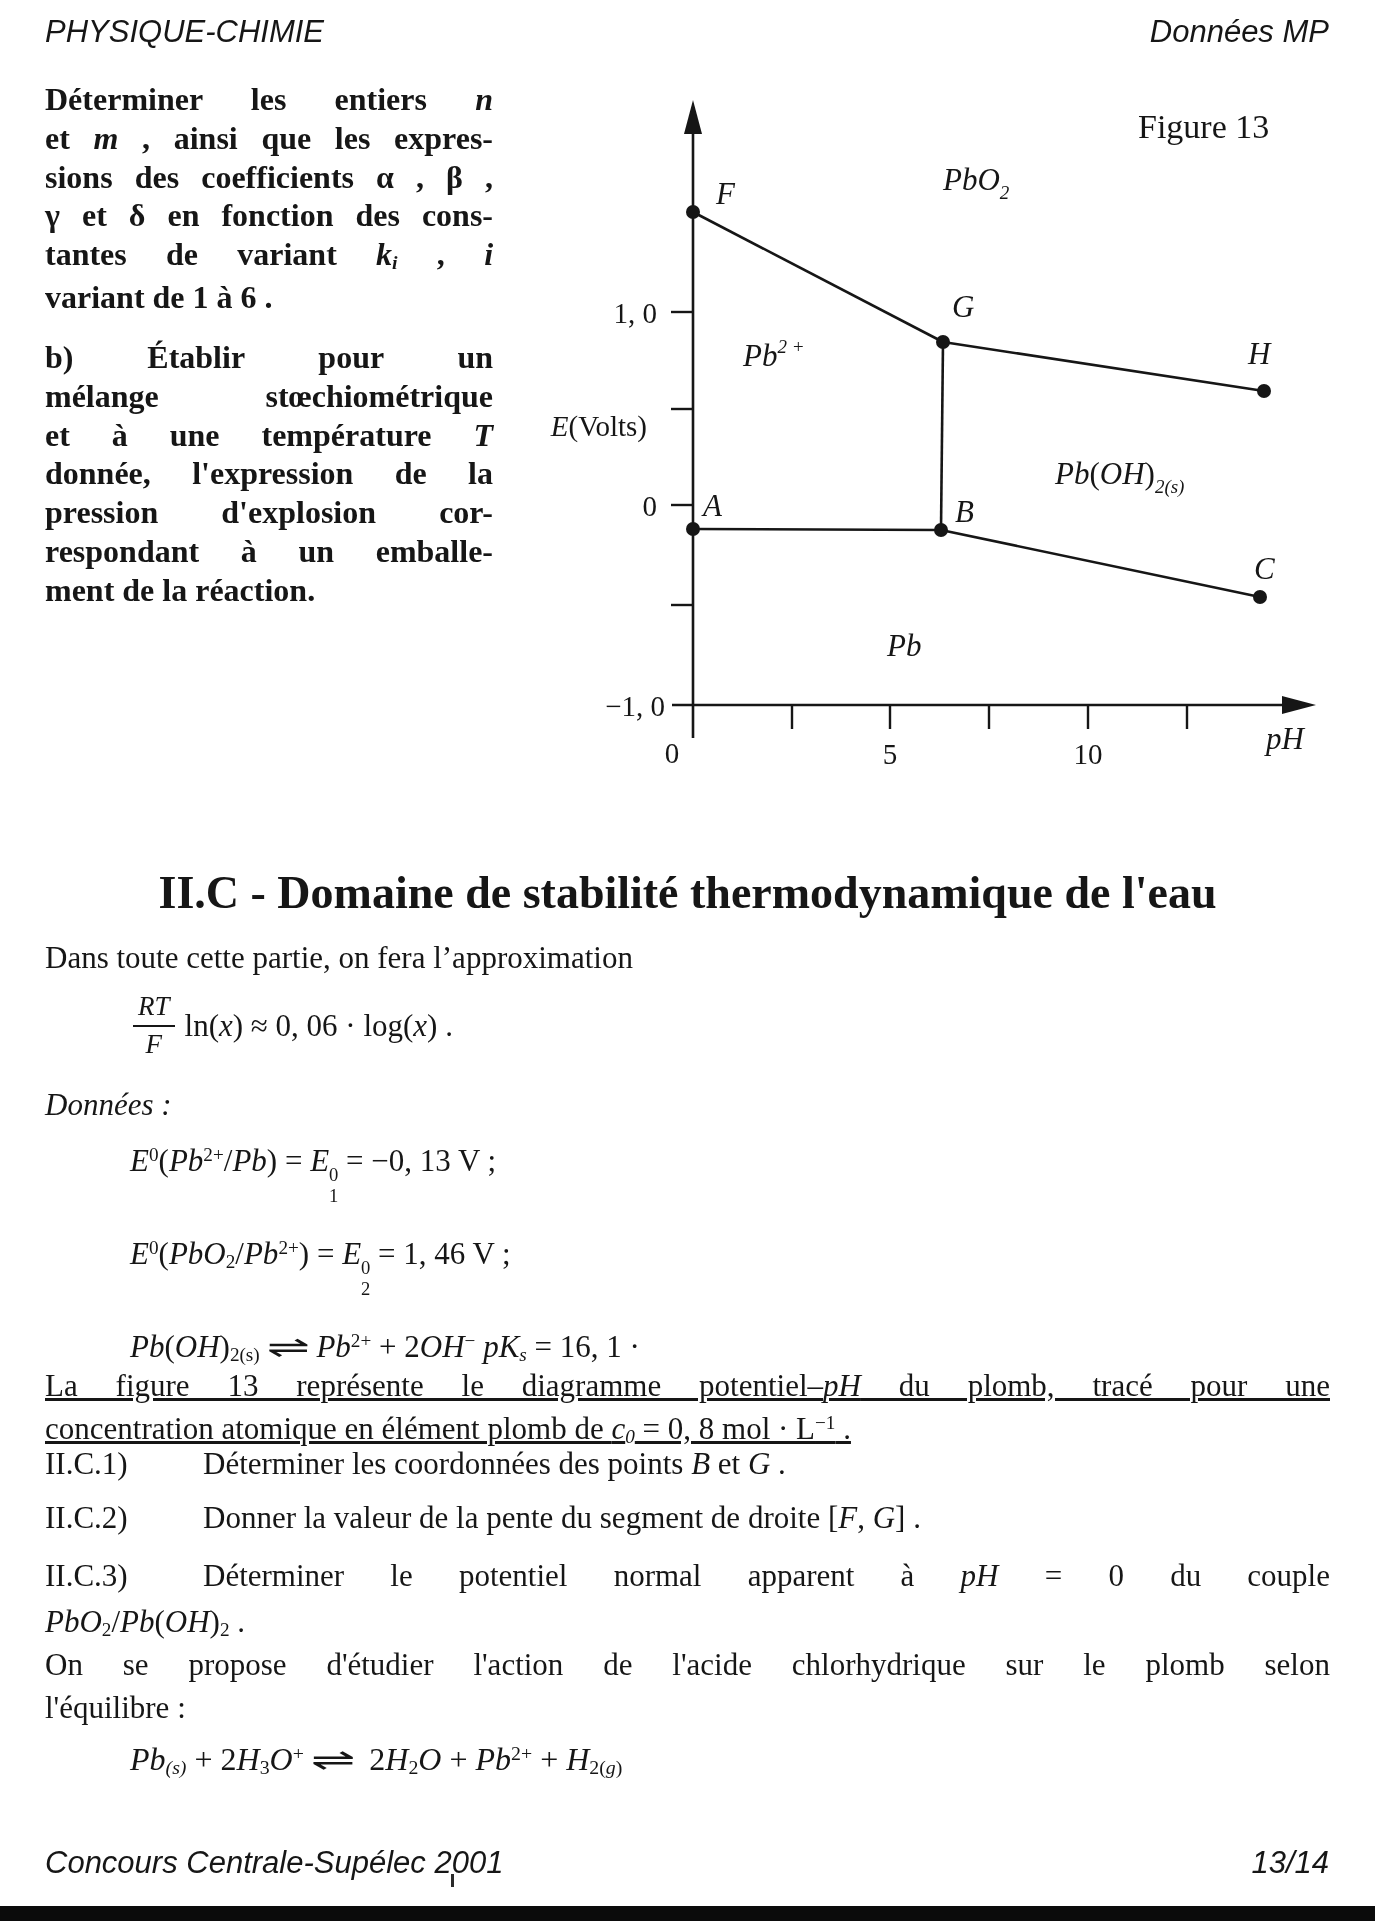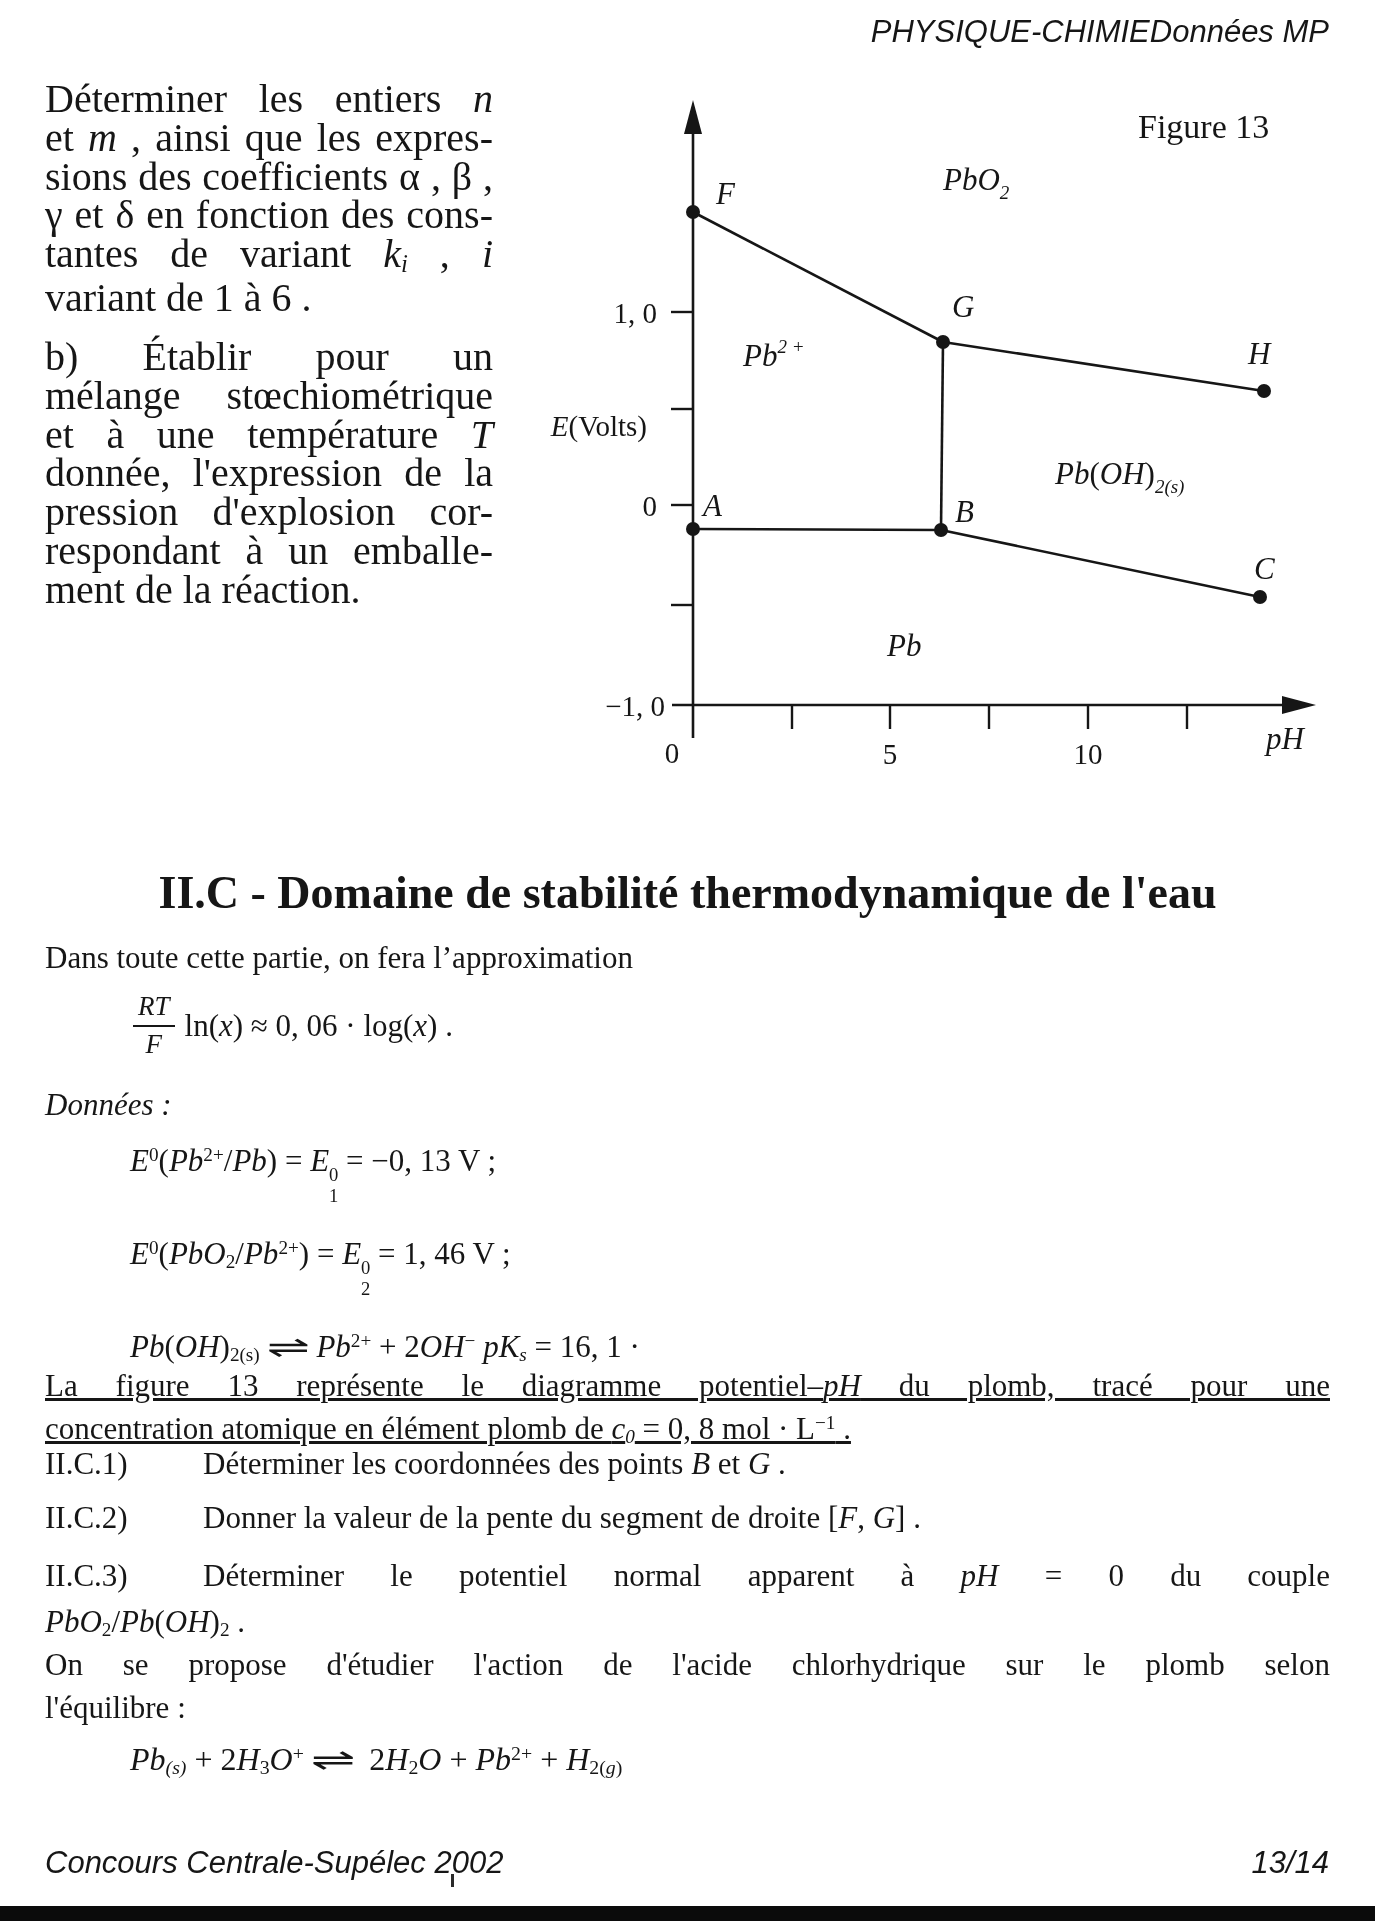--- a/index.html
+++ b/index.html
@@ -1,20 +1,20 @@
 <!DOCTYPE html>
 <html><head>
 <meta charset="utf-8">
 <style>
   html,body{margin:0;padding:0;background:#e8e8e8;}
   .page{position:relative;width:1375px;height:1921px;background:#ffffff;overflow:hidden;
         font-family:"Liberation Serif",serif;color:#161616;}
-  .hdr{position:absolute;left:45px;right:46px;top:14px;display:flex;justify-content:flex-end;
+  .hdr{position:absolute;left:45px;right:46px;top:14px;display:flex;justify-content:space-between;
        font-family:"Liberation Sans",sans-serif;font-style:italic;font-size:31px;}
-  .leftcol{position:absolute;left:45px;width:448px;font-size:40px;line-height:38.8px;}
+  .leftcol{position:absolute;left:45px;width:448px;font-size:32px;line-height:38.8px;font-weight:bold;}
   #para1{top:80px;}
   #para2{top:338px;}
   .tline{text-align:justify;}
   .jfull{text-align:justify;text-align-last:justify;}
   #fig-svg{position:absolute;left:460px;top:70px;width:880px;height:720px;}
   #fig-svg text{font-family:"Liberation Serif",serif;fill:#161616;}
   .t{position:absolute;left:45px;width:1285px;font-size:31px;margin-top:19px;}
   h2.t{font-size:46px;font-weight:bold;margin:0;text-align:center;}
   #heading{top:866px;}
   #approx-intro{top:921px;}
@@ -160,19 +160,19 @@
     </div>
 
   <div class="t" id="hcl">
       <div class="tline jfull"><span class="r-n">On se propose d'étudier l'action de l'acide chlorhydrique sur le plomb selon</span></div>
       <div class="tline"><span class="r-n">l'équilibre :</span></div>
     </div>
 
   <div class="t" id="equation"><span class="r-i">Pb</span><span class="r-isub">(s)</span><span class="r-n"> + 2</span><span class="r-i">H</span><span class="r-sub">3</span><span class="r-i">O</span><span class="r-sup">+</span><span class="r-eq">⇌</span><span class="r-n"> 2</span><span class="r-i">H</span><span class="r-sub">2</span><span class="r-i">O</span><span class="r-n"> + </span><span class="r-i">Pb</span><span class="r-sup">2+</span><span class="r-n"> + </span><span class="r-i">H</span><span class="r-sub">2(</span><span class="r-isub">g</span><span class="r-sub">)</span></div>
 
   <div class="ftr">
-    <span>Concours Centrale-Supélec 2002</span>
+    <span>Concours Centrale-Supélec 2001</span>
     <span>13/14</span>
   </div>
 
   <div class="artifact"></div>
   <div class="botbar"></div>
 </div>
 
 </body></html>

